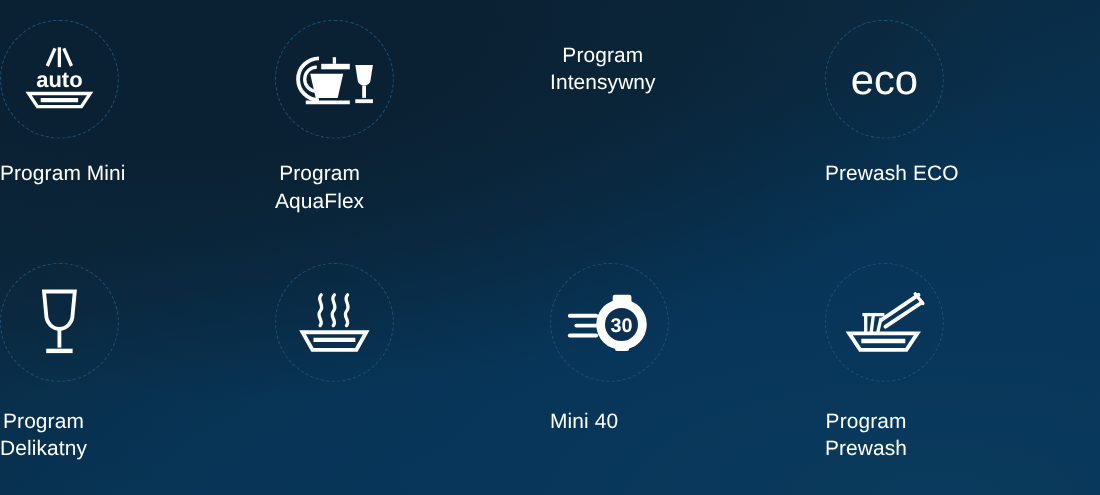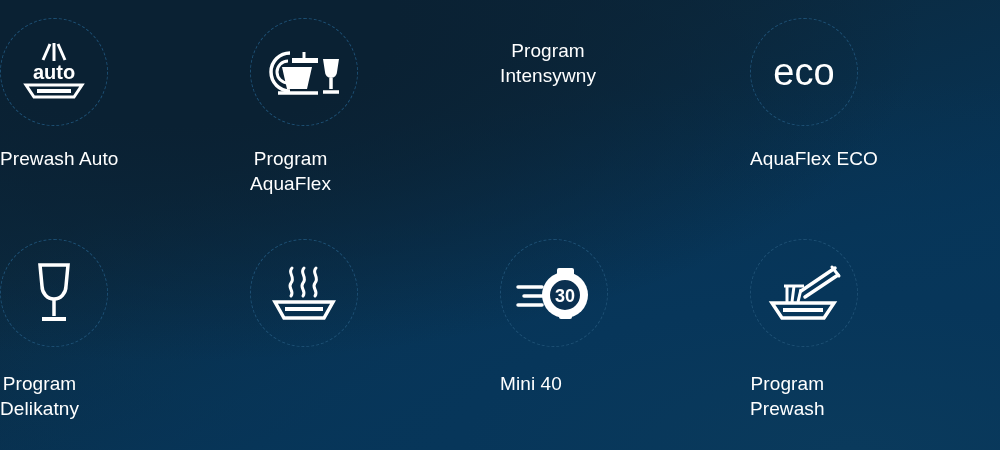--- a/index.html
+++ b/index.html
@@ -81,21 +81,21 @@
           <path d="M37 2 L37 20" stroke="#fff" stroke-width="3" fill="none"></path>
           <path d="M26 19 L33 3" stroke="#fff" stroke-width="3" fill="none"></path>
           <path d="M48 19 L41 3" stroke="#fff" stroke-width="3" fill="none"></path>
 
           <text class="glyph-text" x="37" y="38" font-size="20" font-weight="bold" text-anchor="middle">auto</text>
 
           <path d="M9 44 L65 44 L57 56 L17 56 Z" fill="none" stroke="#fff" stroke-width="3"></path>
           <path d="M20 50 L54 50" stroke="#fff" stroke-width="4"></path>
         </svg>
       </div>
-      <div class="label">Prewash Auto</div>
+      <div class="label">Program Mini</div>
     </div>
 
     <div class="cell">
       <div class="ring">
         <svg width="76" height="54" viewBox="0 0 76 54">
 
           <path d="M24 8 A19 19 0 1 0 24 46" fill="none" stroke="#fff" stroke-width="3.5"></path>
           <path d="M22 16 A11 11 0 1 0 22 38" fill="none" stroke="#fff" stroke-width="3"></path>
 
           <path d="M26 18 L52 18 L52 13 L26 13 Z" fill="#fff"></path>
@@ -118,21 +118,21 @@
       <div class="label">Program
 Intensywny</div>
     </div>
 
     <div class="cell">
       <div class="ring">
         <svg width="84" height="48" viewBox="0 0 84 48">
           <text class="glyph-text" x="42" y="37" font-size="38" text-anchor="middle">eco</text>
         </svg>
       </div>
-      <div class="label">AquaFlex ECO</div>
+      <div class="label">Prewash ECO</div>
     </div>
 
     <div class="cell row2">
       <div class="ring">
         <svg width="46" height="62" viewBox="0 0 46 62">
 
           <path d="M9 3 L37 3 L35 24 A12 13 0 0 1 11 24 Z" fill="none" stroke="#fff" stroke-width="3.5"></path>
 
           <path d="M23 37 L23 54" stroke="#fff" stroke-width="3.5"></path>
 

